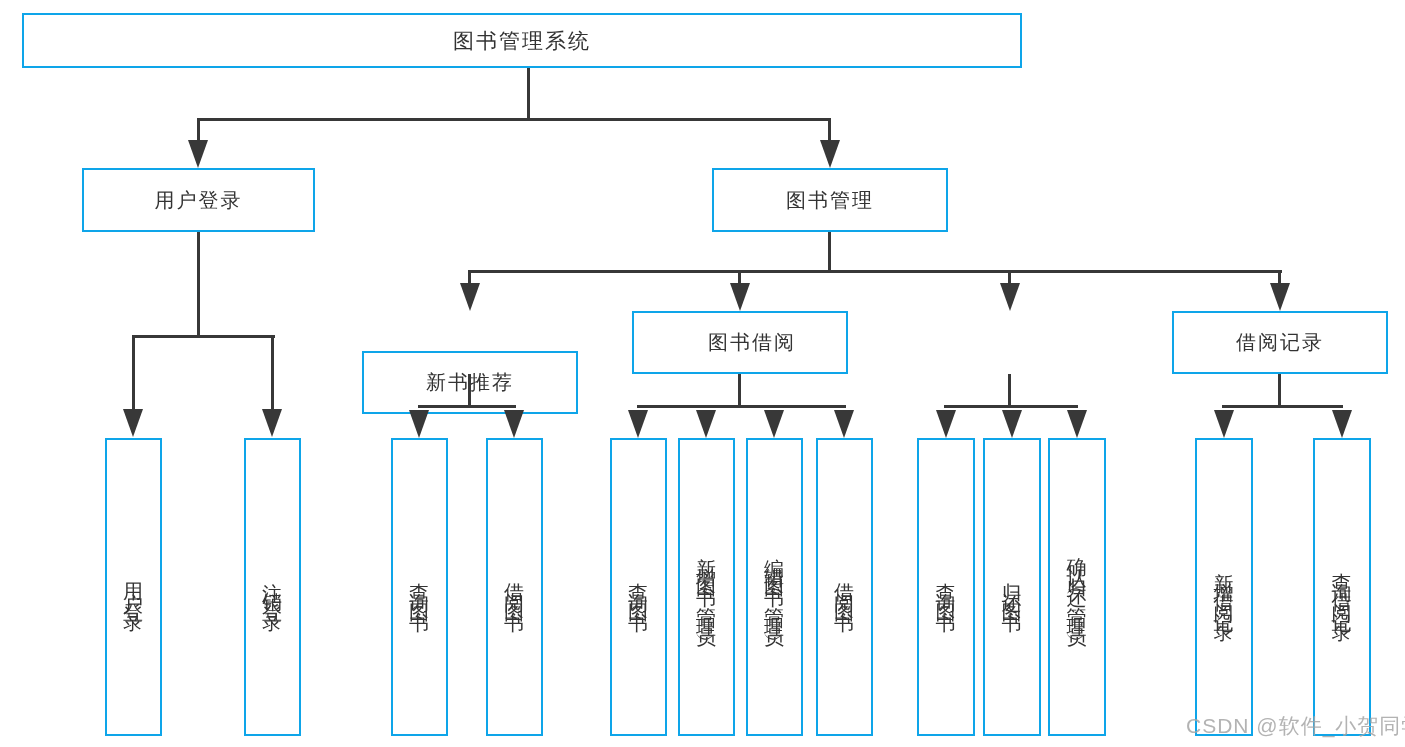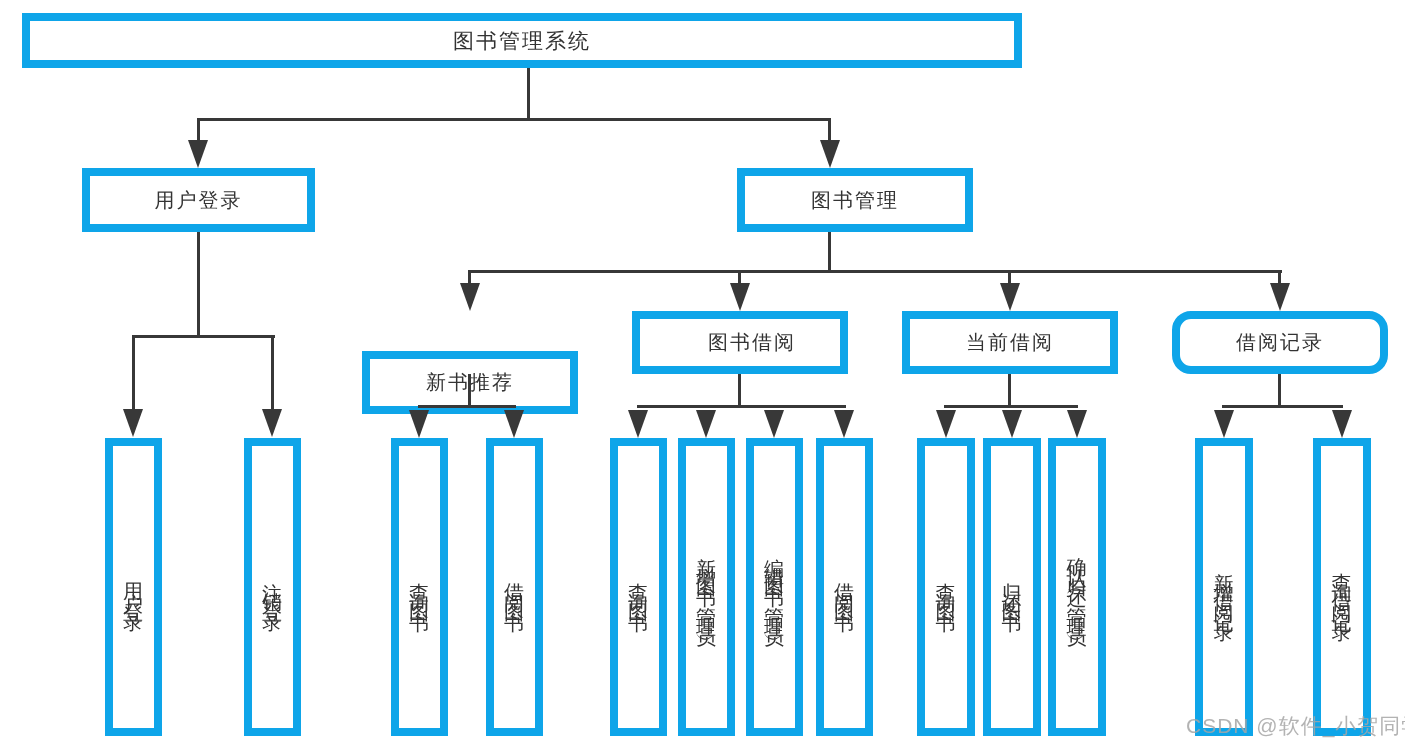--- a/index.html
+++ b/index.html
@@ -2,21 +2,21 @@
 <html><head>
 <meta charset="utf-8">
 <style>
   html,body { margin:0; padding:0; background:#ffffff; }
   #canvas {
     position:relative; width:1405px; height:747px; background:#ffffff;
     font-family:"Liberation Sans","DejaVu Sans",sans-serif; color:#333333;
     overflow:hidden;
   }
   .node {
-    position:absolute; background:#ffffff; border:8px solid #0ea5e9;
+    position:absolute; background:#ffffff; border:2px solid #0ea5e9;
     display:flex; align-items:center; justify-content:center; box-sizing:border-box;
   }
   .node.h span { font-size:20px; letter-spacing:2px; color:#333333; white-space:nowrap; }
   .node.root span { font-size:21px; }
   .node.leaf span {
     writing-mode:vertical-rl; text-orientation:mixed;
     font-size:20px; letter-spacing:10px; color:#333333; line-height:1;
   }
   .h-line { position:absolute; height:3px; background:#383838; }
   .v-line { position:absolute; width:3px; background:#383838; }
@@ -35,34 +35,31 @@
 
 <div id="canvas">
 
   <div class="node root h" style="left:22px; top:13px; width:1000px; height:55px;">
     <span>图书管理系统</span>
   </div>
 
   <div class="node h" style="left:82px; top:168px; width:233px; height:64px;">
     <span>用户登录</span>
   </div>
-  <div class="node h" style="left:737px; top:168px; width:236px; height:64px;">
+  <div class="node h" style="left:712px; top:168px; width:236px; height:64px;">
     <span>图书管理</span>
   </div>
 
   <div class="node h" style="left:362px; top:311px; width:216px; height:63px;margin-top:40px;">
     <span>新书推荐</span>
   </div>
   <div class="node h" style="left:632px; top:311px; width:216px; height:63px;padding-left:24px;">
     <span>图书借阅</span>
   </div>
-  <div class="node h" style="left:902px; top:311px; width:216px; height:63px;">
-    <span>当前借阅</span>
-  </div>
-  <div class="node h" style="left:1172px; top:311px; width:216px; height:63px;border-radius:19px;">
+  <div class="node h" style="left:1172px; top:311px; width:216px; height:63px;">
     <span>借阅记录</span>
   </div>
 
   <div class="node leaf" style="left:105px; top:438px; width:57px; height:298px;">
     <span>用户登录</span>
   </div>
   <div class="node leaf" style="left:244px; top:438px; width:57px; height:298px;">
     <span>注销登录</span>
   </div>
 

